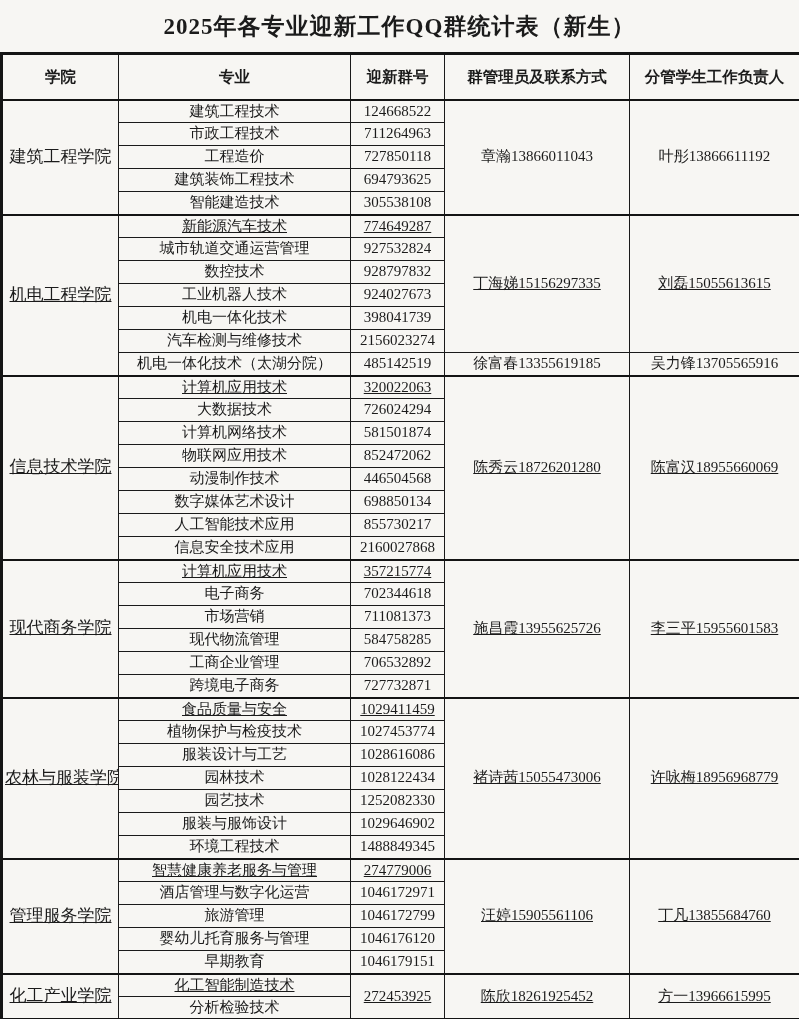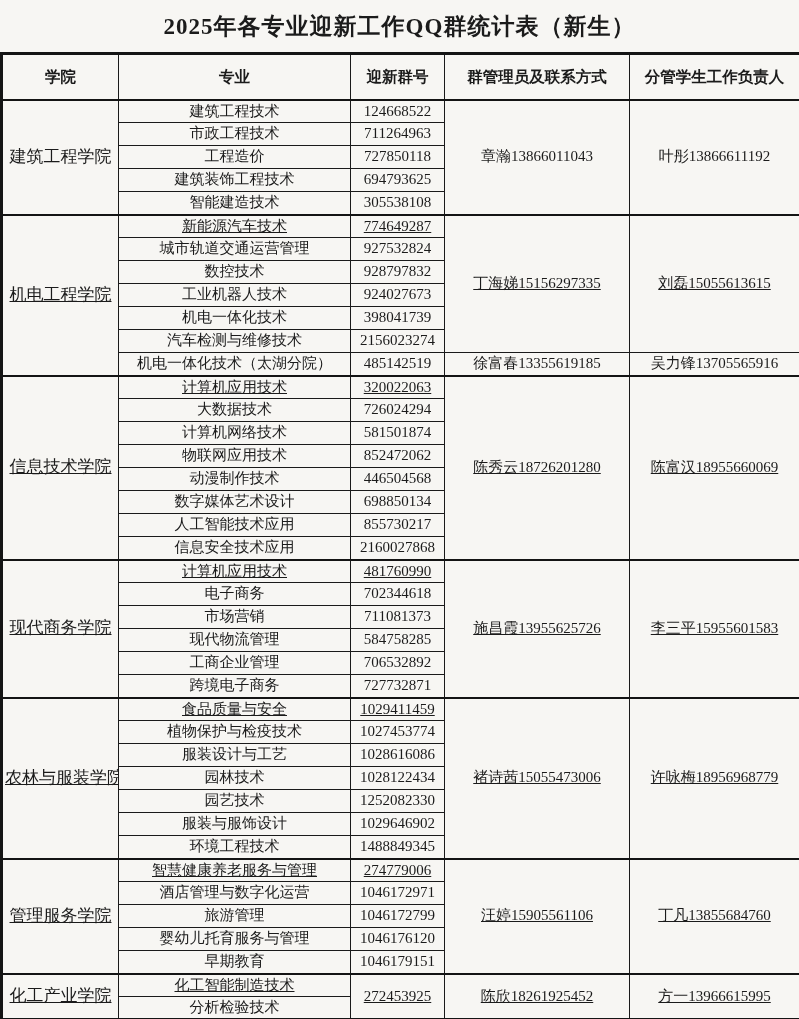--- a/index.html
+++ b/index.html
@@ -161,21 +161,21 @@
         <td>855730217</td>
       </tr>
       <tr>
         <td>信息安全技术应用</td>
         <td>2160027868</td>
       </tr>
 
       <tr class="sec-start">
         <td class="col-college" rowspan="6">现代商务学院</td>
         <td>计算机应用技术</td>
-        <td>481760990</td>
+        <td>357215774</td>
         <td rowspan="6">施昌霞13955625726</td>
         <td rowspan="6">李三平15955601583</td>
       </tr>
       <tr>
         <td>电子商务</td>
         <td>702344618</td>
       </tr>
       <tr>
         <td>市场营销</td>
         <td>711081373</td>

